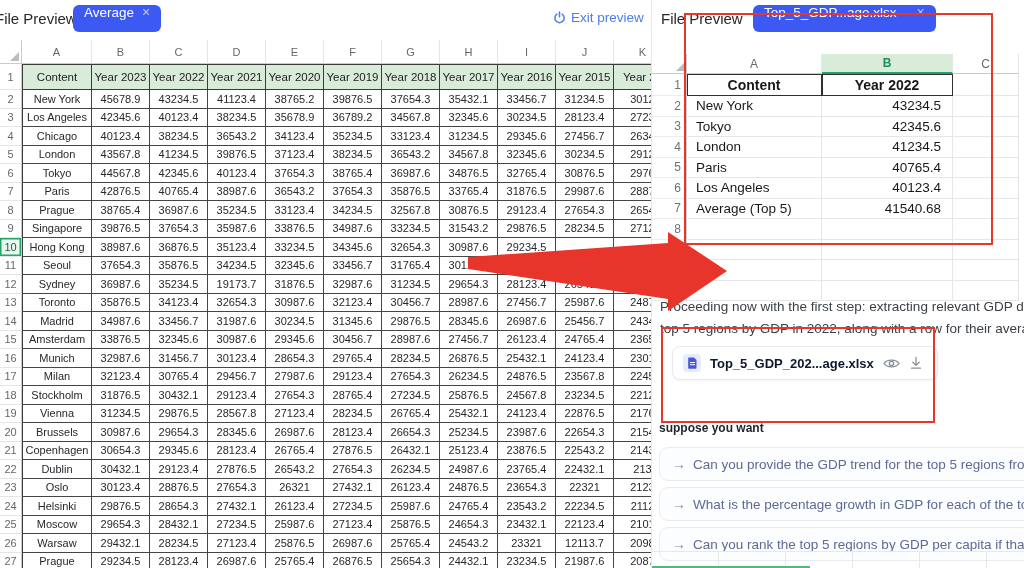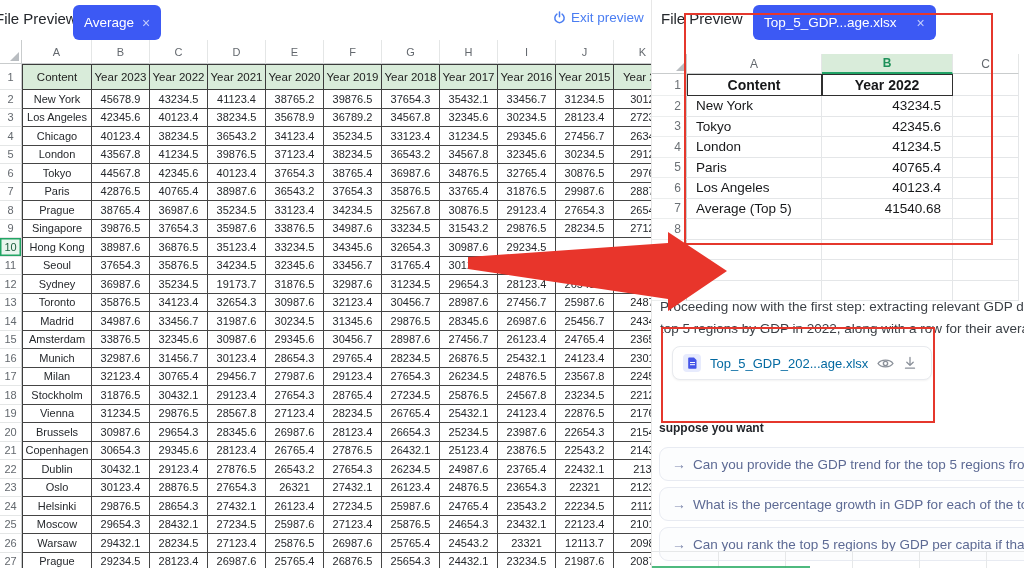--- a/index.html
+++ b/index.html
@@ -9,21 +9,21 @@
   .panel{position:absolute;top:0;height:568px;overflow:hidden;background:#fff;}
   #left-panel{left:0;width:652px;}
   #right-panel{left:652px;width:372px;}
   #panel-divider{position:absolute;left:651px;top:0;width:1px;height:568px;background:#e7e7e7;z-index:5;}
   
   .topbar{position:absolute;top:0;left:0;right:0;height:40px;background:#fff;}
   #left-panel .topbar{border-bottom:1px solid #eaeaea;}
   .fp-title{position:absolute;top:10px;font-size:15px;color:#24272c;}
   #left-panel .fp-title{left:-5px;}
   #right-panel .fp-title{left:9px;}
-  .blue-tab{position:absolute;top:5px;height:35px;display:flex;align-items:center;gap:8px;
+  .blue-tab{position:absolute;top:5px;height:27px;display:flex;align-items:flex-start;gap:8px;
             padding:0 11px;background:#3c59f4;border-radius:6px;color:#fff;font-size:13.5px;cursor:pointer;}
   #left-panel .blue-tab{left:73px;}
   #right-panel .blue-tab{left:101px;gap:20px;}
   .tab-x{color:#c3cdfb;font-size:14px;line-height:1;}
   #exit-preview{position:absolute;left:553px;top:10px;display:flex;align-items:center;gap:5px;
                 color:#4a7df2;font-size:13.5px;cursor:pointer;}
   
   #lsheet{position:absolute;left:0;top:40px;width:680px;display:grid;
           grid-template-columns:22px 70px repeat(10,58px);
           grid-template-rows:24px 26px repeat(26,18.5px);}
@@ -58,21 +58,21 @@
   .r-name{padding-left:9px;}
   .r-num{justify-content:flex-end;padding-right:11px;}
   
   .msg{position:absolute;left:8px;right:0;font-size:13.5px;color:#3b4046;white-space:nowrap;overflow:hidden;}
   #msg1{top:299px;} #msg2{top:321px;}
   #file-chip{position:absolute;left:20px;top:346px;height:32px;display:flex;align-items:center;gap:9px;
              padding:0 14px 0 10px;background:#fff;border:1px solid #e8eaee;border-radius:8px;
              box-shadow:0 1px 2px rgba(0,0,0,.05);cursor:pointer;}
   #file-chip .doc{width:18px;height:18px;border-radius:4px;background:#e7ebfd;display:flex;
                   align-items:center;justify-content:center;}
-  #file-chip .fname{font-size:13px;color:#0369a1;}
+  #file-chip .fname{font-size:13px;color:#0f172a;font-weight:bold;}
   #suggest-heading{position:absolute;left:7px;top:421px;font-size:12px;font-weight:bold;color:#23262b;}
   .sg{position:absolute;left:7px;width:520px;height:34px;display:flex;align-items:center;gap:7px;
       padding-left:12px;box-sizing:border-box;background:#fcfdfe;border:1px solid #e8ebf2;
       border-radius:9px;font-size:13.5px;color:#5d6a94;white-space:nowrap;cursor:pointer;}
   .sg .ar{color:#7d88ad;font-size:14px;}
   #sg0{top:447px;} #sg1{top:487px;} #sg2{top:527px;}
   #bottom-grid{position:absolute;left:0;top:551px;width:372px;height:17px;border-top:1px solid #e6e8e9;
                background:repeating-linear-gradient(90deg,transparent 0 66px,#e6e8e9 66px 67px);}
   #bottom-grid .green{position:absolute;left:0;top:14px;width:158px;height:2px;background:#2fae67;opacity:.85;}
   

